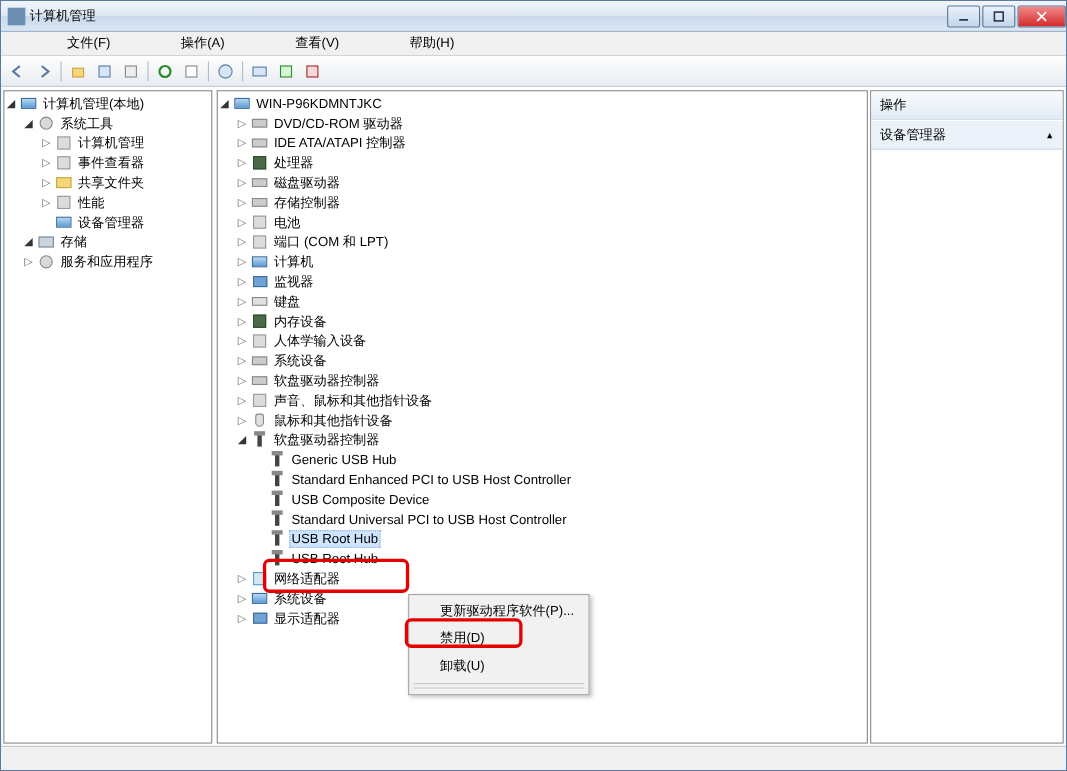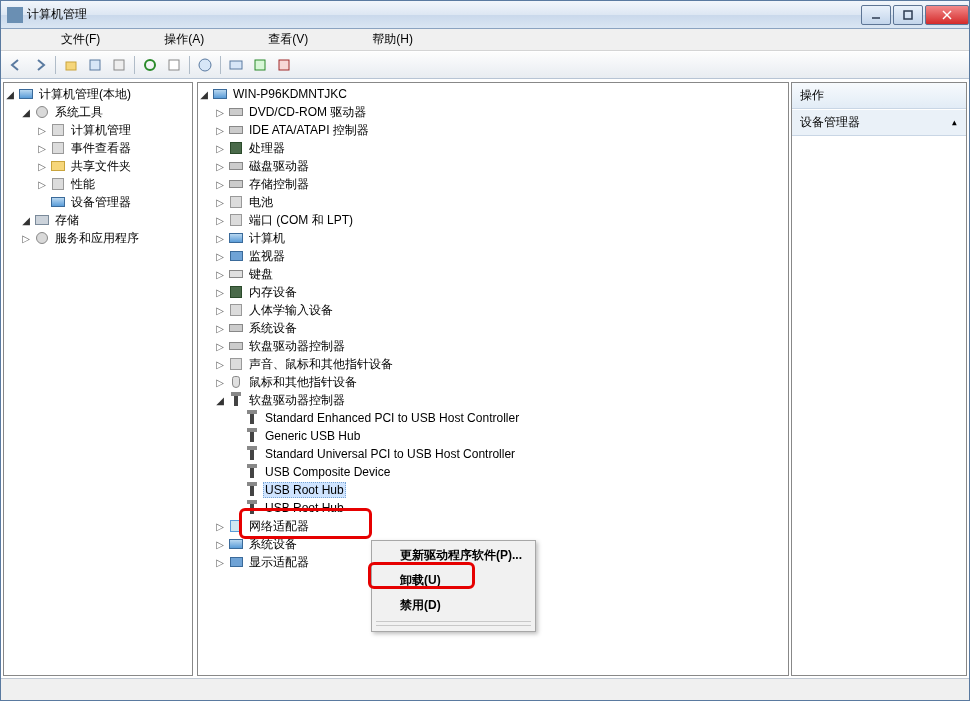--- a/index.html
+++ b/index.html
@@ -90,21 +90,20 @@
 }
 .rightaction { padding: 6px 8px 6px 24px; cursor: pointer; display: flex; justify-content: space-between; }
 .ctxmenu {
   position: absolute;
   background: #f1f1f1;
   border: 1px solid #a7a7a7;
   padding: 2px;
   box-shadow: 2px 2px 4px rgba(0,0,0,.25);
   font-size: 12px;
   z-index: 50;
-  font-weight: bold;
 }
 .ctxitem { padding: 4px 30px 4px 26px; white-space: nowrap; cursor: default; }
 .ctxsep { height: 1px; background: #c8c8c8; margin: 3px 2px; }
 .highlight-box { position: absolute; border: 3px solid #e60000; border-radius: 6px; pointer-events: none; z-index: 60; }
 .statusbar { height: 22px; border-top: 1px solid #c0c8d2; background: #f0f0f0; }
 
 .ic-computer { background: linear-gradient(#b8d7f0,#5a9cd8); border:1px solid #3a6a9a; width:14px; height:10px; }
 .ic-folder { width:14px; height:10px; background:#f6d67a; border:1px solid #c9a43c; }
 .ic-gear { width:12px; height:12px; border-radius:50%; background:#d9d9d9; border:1px solid #888; }
 .ic-disk { width:14px; height:10px; background:#ccd3db; border:1px solid #7a8a9a; }
@@ -438,45 +437,45 @@
               <span class="ic-usb"></span>
             </span>
             <span class="nlabel">软盘驱动器控制器</span>
           </div>
           <div class="row">
             <span class="indent" style="width: 32px;"></span>
             <span class="expspacer"></span>
             <span class="nicon">
               <span class="ic-usb"></span>
             </span>
+            <span class="nlabel">Generic USB Hub</span>
+          </div>
+          <div class="row">
+            <span class="indent" style="width: 32px;"></span>
+            <span class="expspacer"></span>
+            <span class="nicon">
+              <span class="ic-usb"></span>
+            </span>
             <span class="nlabel">Standard Enhanced PCI to USB Host Controller</span>
           </div>
           <div class="row">
             <span class="indent" style="width: 32px;"></span>
             <span class="expspacer"></span>
             <span class="nicon">
               <span class="ic-usb"></span>
             </span>
-            <span class="nlabel">Generic USB Hub</span>
+            <span class="nlabel">USB Composite Device</span>
           </div>
           <div class="row">
             <span class="indent" style="width: 32px;"></span>
             <span class="expspacer"></span>
             <span class="nicon">
               <span class="ic-usb"></span>
             </span>
             <span class="nlabel">Standard Universal PCI to USB Host Controller</span>
-          </div>
-          <div class="row">
-            <span class="indent" style="width: 32px;"></span>
-            <span class="expspacer"></span>
-            <span class="nicon">
-              <span class="ic-usb"></span>
-            </span>
-            <span class="nlabel">USB Composite Device</span>
           </div>
           <div class="row">
             <span class="indent" style="width: 32px;"></span>
             <span class="expspacer"></span>
             <span class="nicon">
               <span class="ic-usb"></span>
             </span>
             <span class="nlabel selected">USB Root Hub</span>
           </div>
           <div class="row">
@@ -523,17 +522,17 @@
   </div>
 
   <div class="statusbar"></div>
 </div>
 
 <div class="highlight-box" style="left:239px; top:508px; width:133px; height:31px;"></div>
 <div class="highlight-box" style="left:368px; top:562px; width:107px; height:27px;"></div>
 
 <div class="ctxmenu" style="left:371px; top:540px; width:165px;">
   <div class="ctxitem">更新驱动程序软件(P)...</div>
+  <div class="ctxitem">禁用(D)</div>
   <div class="ctxitem">卸载(U)</div>
-  <div class="ctxitem">禁用(D)</div>
   <div class="ctxsep"></div>
   <div class="ctxsep"></div>
 </div>
 
 </body></html>

